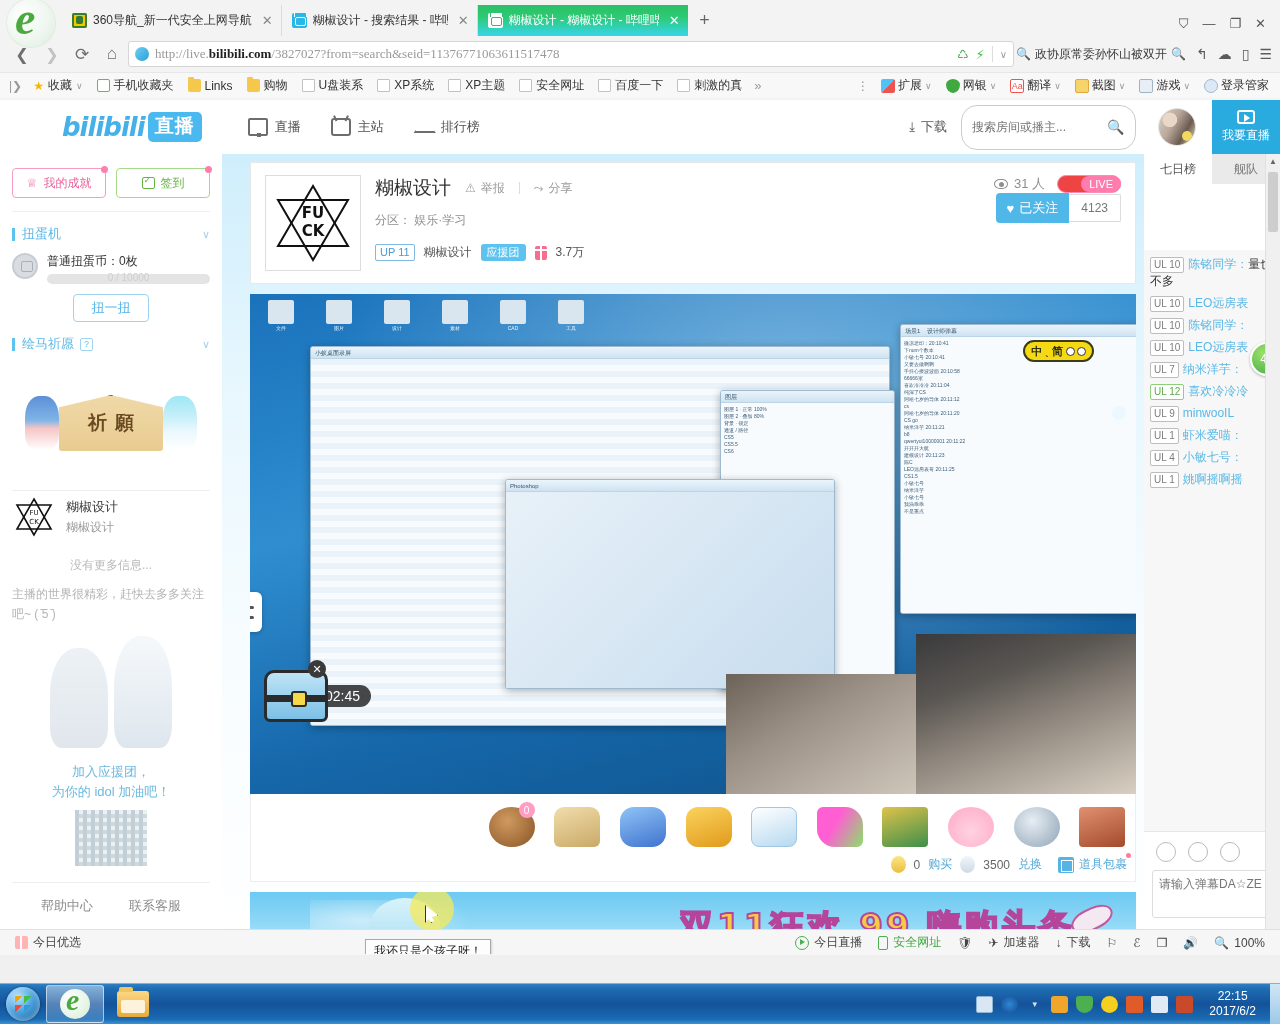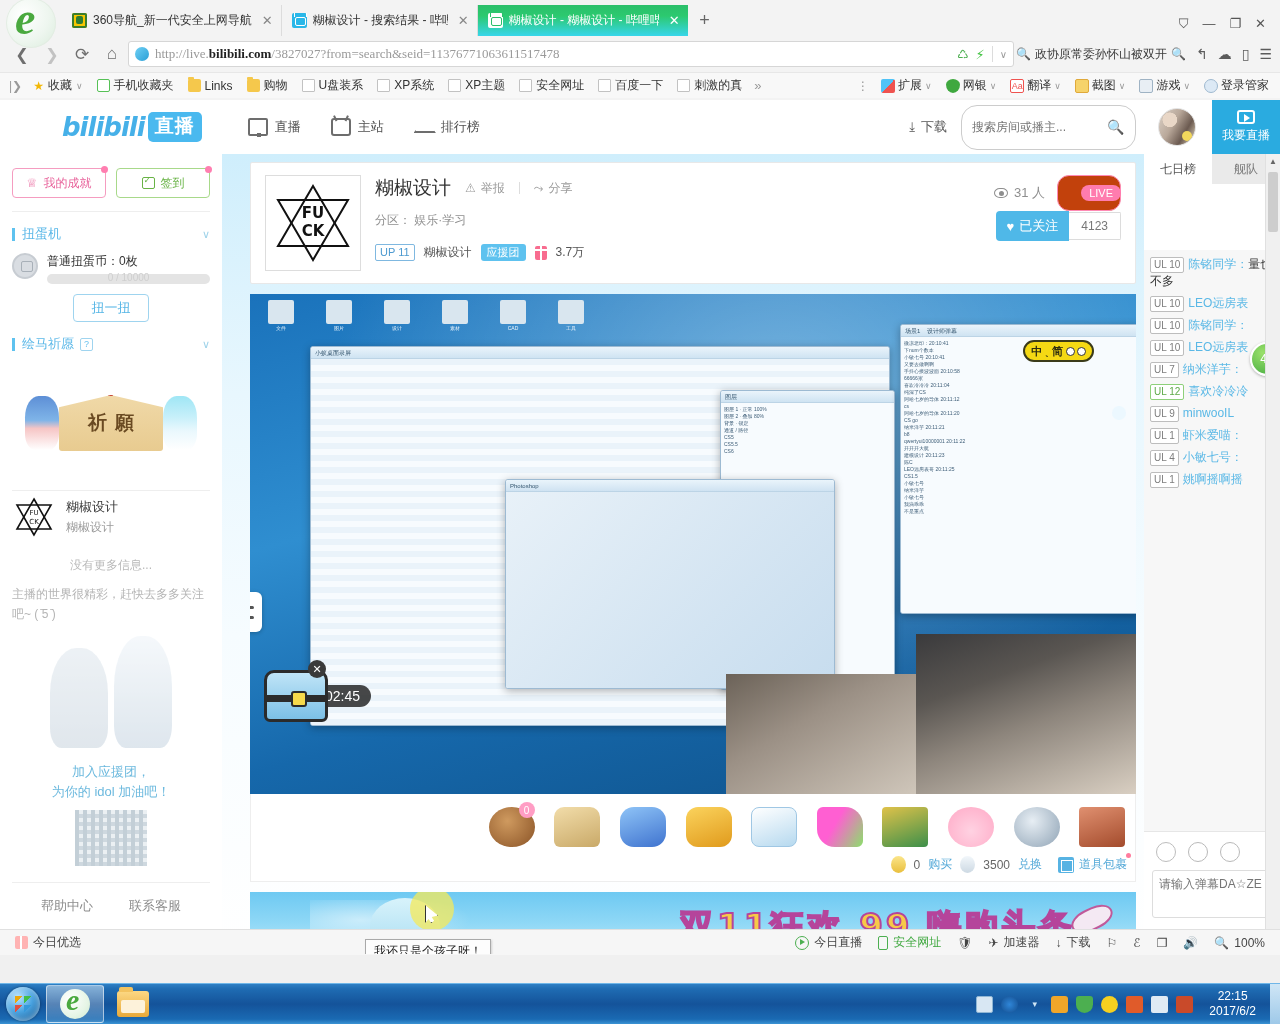--- a/index.html
+++ b/index.html
@@ -249,21 +249,21 @@
   .upbadge { border:1px solid #7fb8e0; color:#4d9ad0; font-size:11px; padding:0 4px; border-radius:2px; line-height:15px; }
   .upname { color:#555; font-size:12px; }
   .yuan { background:#5ec2ef; color:#fff; font-size:11px; padding:1px 6px; border-radius:3px; }
   .giftico { width:12px;height:14px;background:#f86c8f;border-radius:2px; position:relative;}
   .giftico::after{content:"";position:absolute;left:5px;top:0;width:2px;height:14px;background:#fff;}
   .giftico::before{content:"";position:absolute;left:-1px;top:3px;width:14px;height:2px;background:#fff;}
   .room-right { width:210px; flex:0 0 210px; display:flex; flex-direction:column; justify-content:flex-start; align-items:flex-end; }
   .viewers { display:flex; align-items:center; gap:6px; color:#8e8e8e; font-size:13px; }
   .eye { width:14px;height:10px;border:1.5px solid #8e8e8e;border-radius:50%/60%; position:relative;}
   .eye::after{content:"";position:absolute;left:4px;top:2px;width:5px;height:5px;border-radius:50%;background:#8e8e8e;}
-  .livetag { background:#c2410c; border:1.5px solid #ff8ab5; border-radius:12px; height:36px; width:64px; display:flex; align-items:center; justify-content:flex-end; position:relative;}
+  .livetag { background:#ef4444; border:1.5px solid #ff8ab5; border-radius:12px; height:18px; width:64px; display:flex; align-items:center; justify-content:flex-end; position:relative;}
   .livetag .lcap { background:#ff7cae; color:#fff; font-size:11px; border-radius:11px; padding:2px 8px; margin-right:-1px; }
   .followBtn { display:flex; align-items:center; border-radius:4px; overflow:hidden; }
   .followBtn .a { background:#4fb8e8; color:#fff; font-size:13px; padding:6px 11px; display:flex;align-items:center;gap:5px; }
   .followBtn .b { background:#fff; border:1px solid #dcdcdc; border-left:none; color:#777; font-size:12px; padding:6px 12px; }
 
   .player { width:886px; height:500px; margin-top:10px; position:relative; overflow:hidden; background:#1a6fb5; }
   .desk {
     position:absolute; inset:0;
     background:
       radial-gradient(ellipse at 60% 20%, rgba(255,255,255,.35), transparent 60%),

